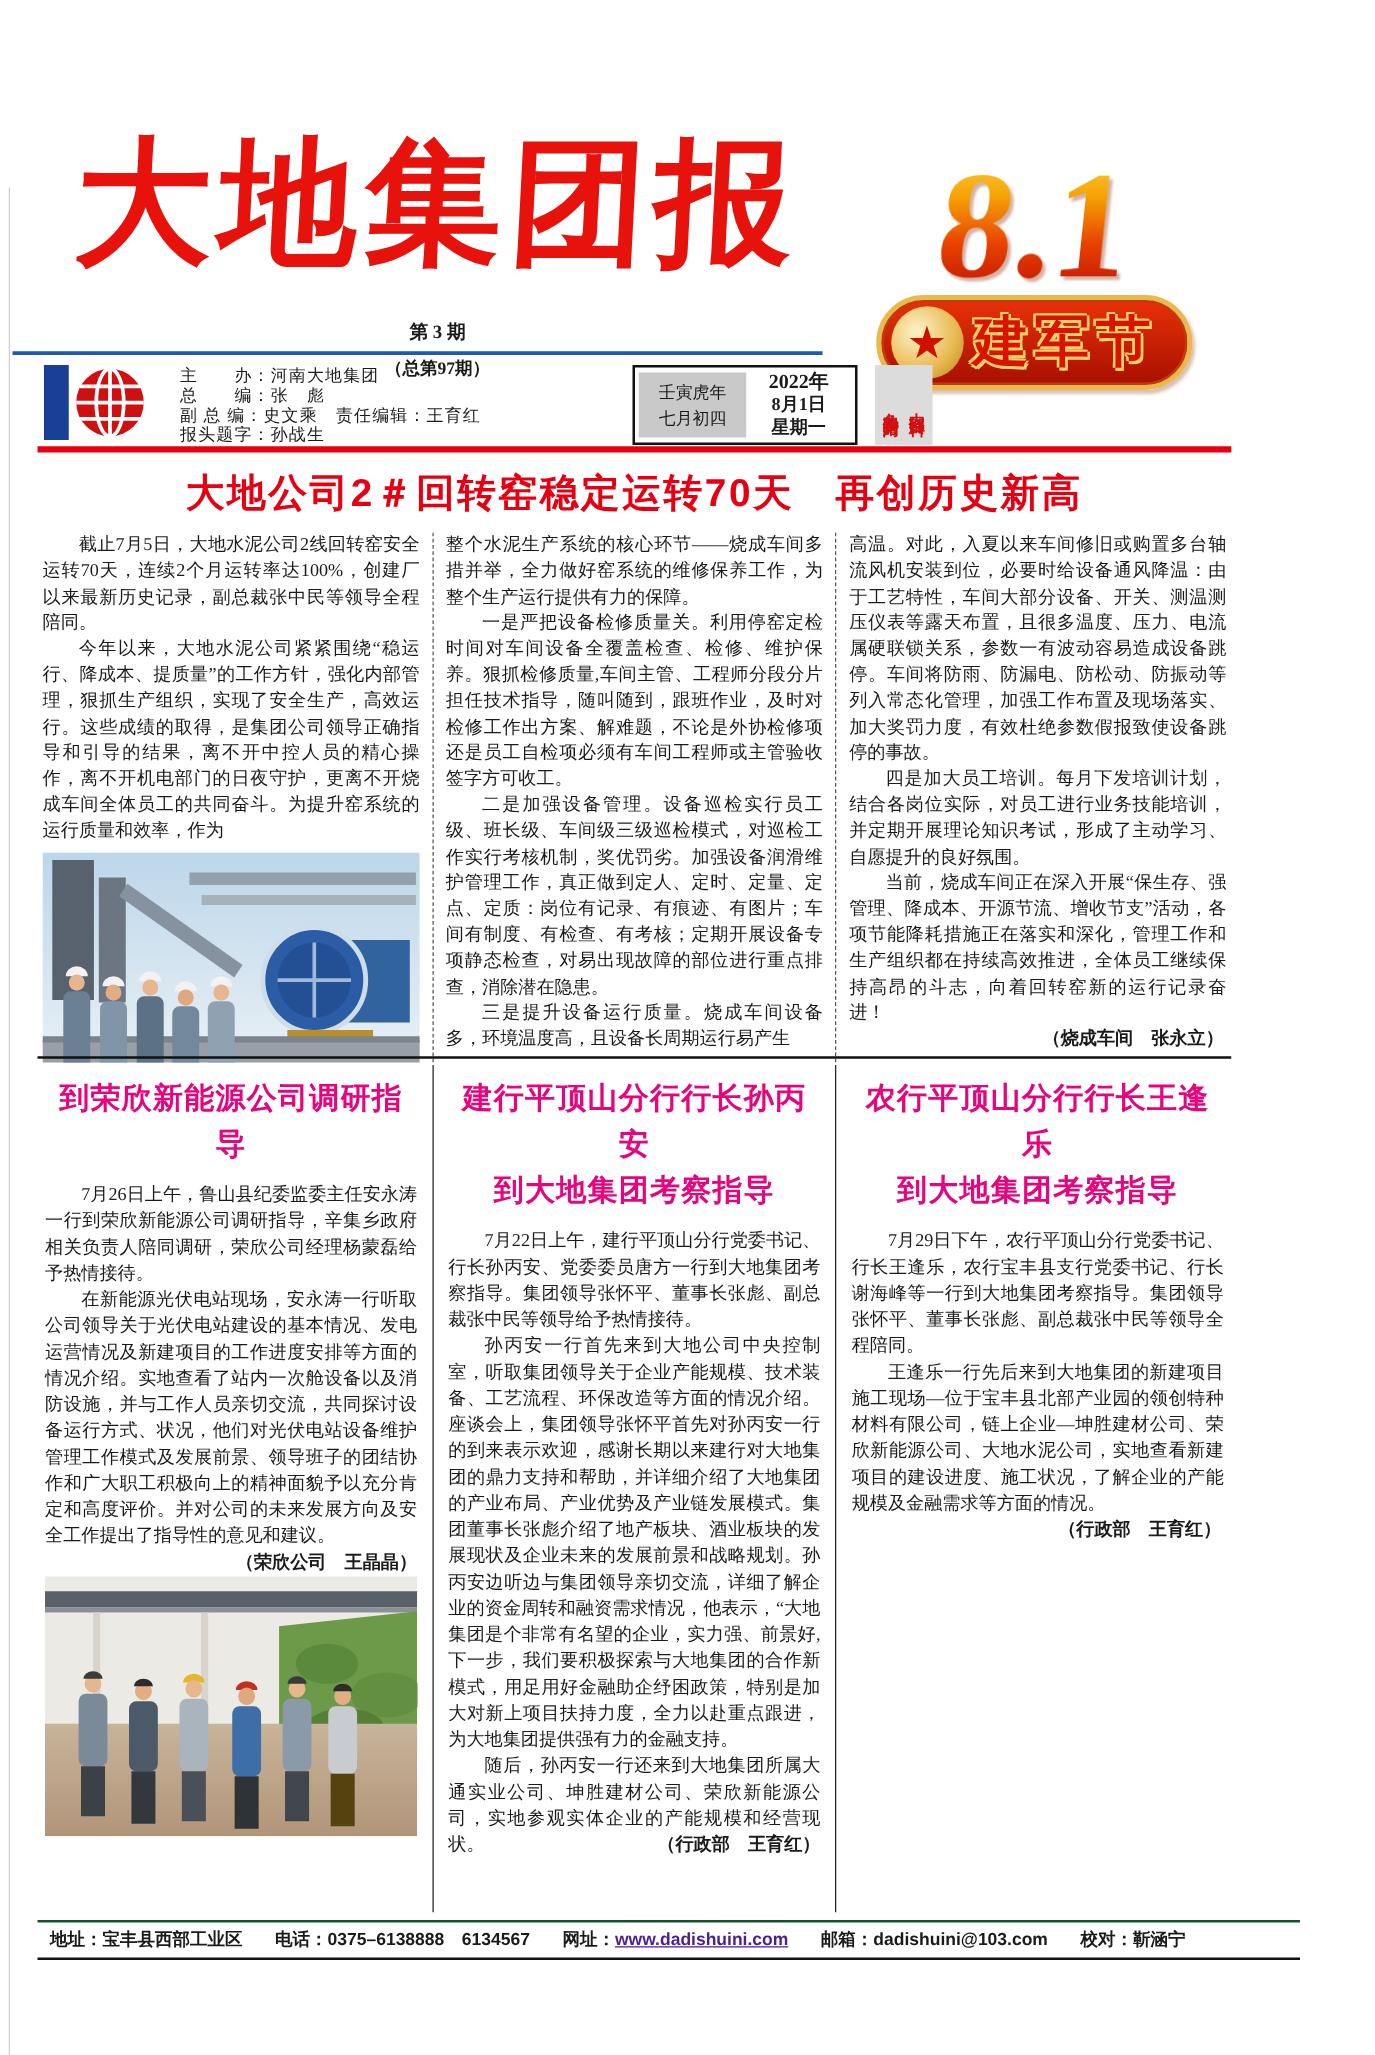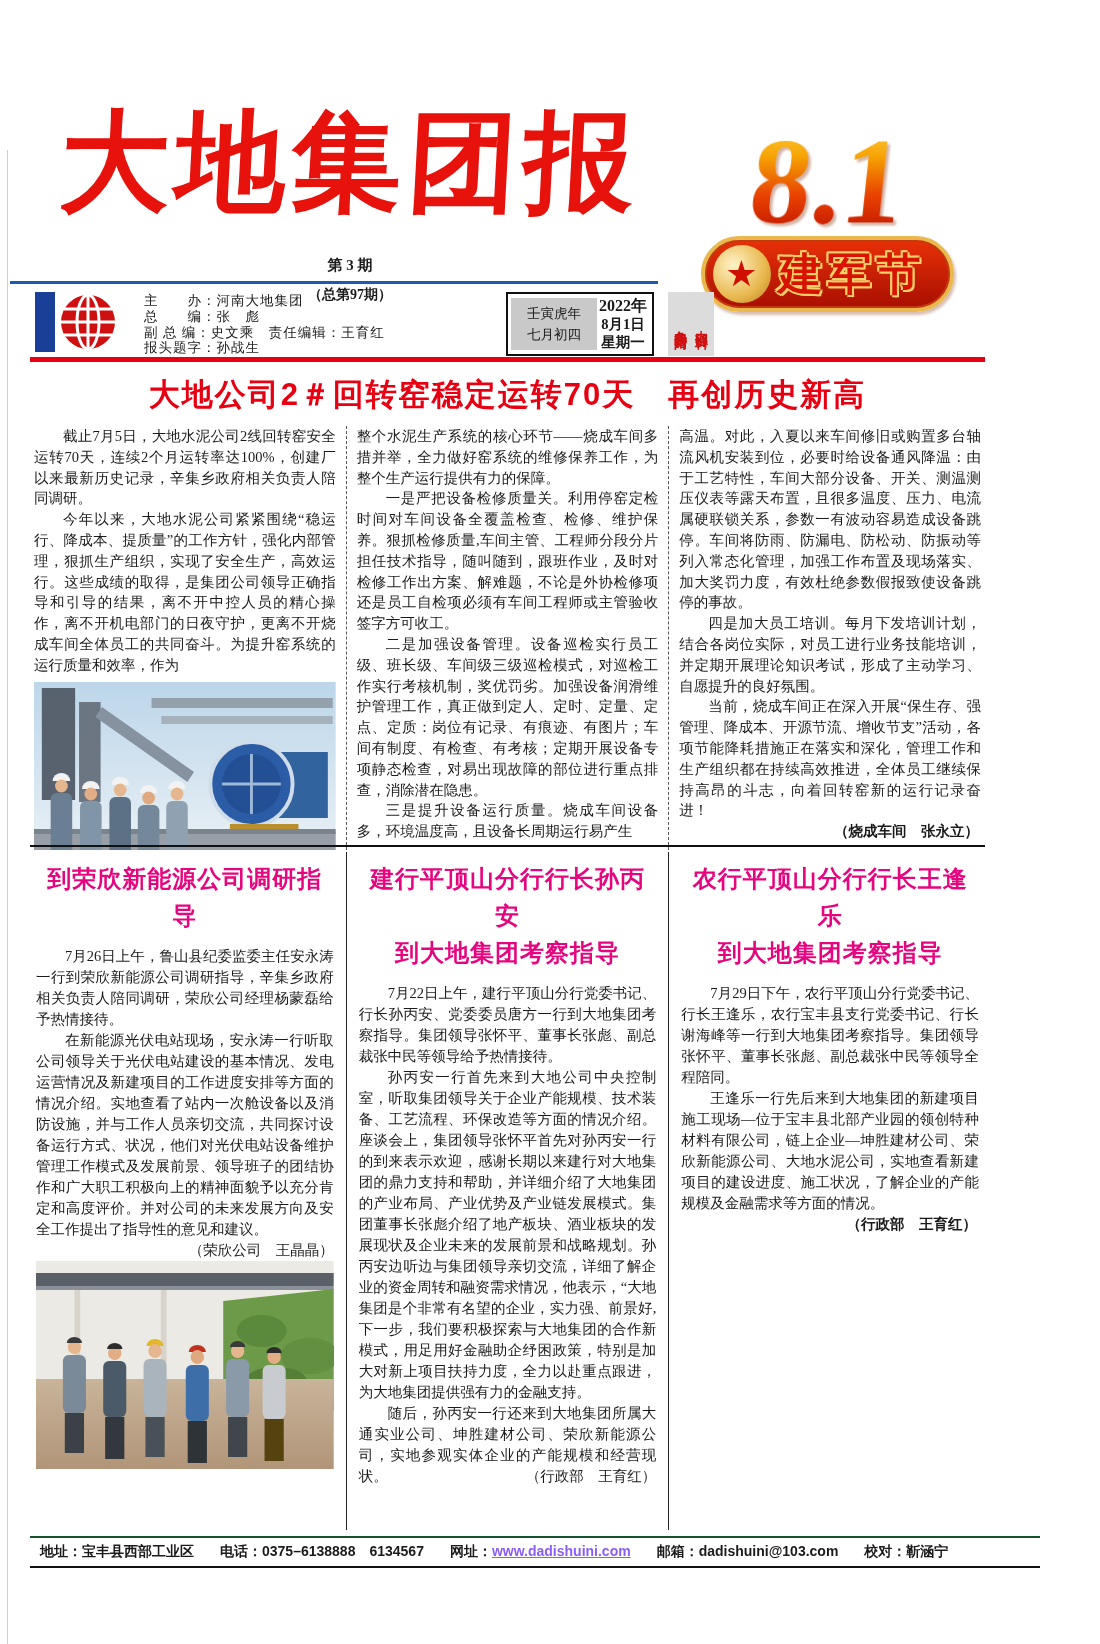--- a/index.html
+++ b/index.html
@@ -42,21 +42,21 @@
     font-size:44px; font-weight:900; color:#d81400; letter-spacing:5px; line-height:1;
     text-shadow:-2px 0 #f7d06a,2px 0 #f7d06a,0 -2px #f7d06a,0 2px #f7d06a,2px 2px #f7d06a,-2px -2px #f7d06a;
   }
   .issue-no   { position:absolute; left:270px; top:256px; width:160px; text-align:center; font-size:15px; font-weight:bold; }
   .issue-total{ position:absolute; left:270px; top:286px; width:160px; text-align:center; font-size:14px; font-weight:bold; }
   .blue-line  { position:absolute; left:10px; top:281px; width:648px; height:3px; background:#1f5ab2; }
 
   .info-row { position:absolute; left:35px; top:292px; width:950px; height:64px; display:flex; align-items:flex-start; }
   .globe { width:85px; height:60px; flex:0 0 auto; }
   .info-lines { margin-left:24px; width:352px; font-size:13.5px; line-height:15.8px; letter-spacing:1px; padding-top:1px; }
-  .date-box { margin-left:10px; width:148px; height:64px; border:2px solid #111; display:flex; align-items:center; padding:3px; }
+  .date-box { margin-left:10px; width:180px; height:64px; border:2px solid #111; display:flex; align-items:center; padding:3px; }
   .lunar { background:#c9c9c9; width:86px; height:52px; display:flex; flex-direction:column; justify-content:center; text-align:center; font-size:13.5px; line-height:21px; }
   .greg  { flex:1; text-align:center; font-weight:bold; font-size:14.5px; line-height:18px; }
   .greg .g-year { font-size:16px; }
   .notice {
     margin-left:14px; width:46px; height:64px; background:#dcdcdc; color:#d01010;
     writing-mode:vertical-rl; font-size:13px; font-weight:bold; line-height:21px;
     letter-spacing:2px; padding:3px 2px; text-align:center;
   }
   .notice span { display:block; }
   .red-rule { position:absolute; left:30px; top:357px; width:955px; height:2px;
@@ -69,21 +69,21 @@
     font-family:"Liberation Sans","DejaVu Sans",sans-serif; margin-top:6px; white-space:nowrap;
   }
   .cols { display:flex; height:424px; overflow:hidden; margin-top:10px; }
   .col { flex:1 1 0; padding:0 10px; font-size:14.5px; line-height:20.8px; text-align:justify; overflow:hidden; }
   .col:first-child { padding-left:4px; }
   .col:last-child  { padding-right:4px; }
   .sep-dashed { border-left:1px dashed #555; }
   .para { text-indent:2em; }
   .noindent { text-indent:0; }
   .attr-line { text-align:right; font-weight:bold; padding-right:2px; }
-  .attr-inline { float:right; font-weight:normal; }
+  .attr-inline { float:right; font-weight:bold; }
   .photo { width:100%; margin-top:6px; display:block; }
 
   .black-rule { position:absolute; left:30px; top:845px; width:955px; border-top:2px solid #111; }
 
   
   .bottom { position:absolute; left:30px; top:852px; width:955px; height:678px; display:flex; overflow:hidden; }
   .bcol { flex:1 1 0; padding:0 12px; font-size:14.5px; line-height:21px; text-align:justify; overflow:hidden; }
   .bcol:first-child { padding-left:6px; }
   .bcol:last-child  { padding-right:6px; }
   .sep-solid { border-left:1.5px solid #222; }
@@ -93,21 +93,21 @@
   }
 
   
   .footer {
     position:absolute; left:30px; top:1536px; width:1010px;
     border-top:2px solid #14532d; border-bottom:2px solid #111;
     padding:5px 10px; display:flex; gap:26px; align-items:center;
     font-size:14px; font-weight:bold; font-family:"Liberation Sans","DejaVu Sans",sans-serif;
     white-space:nowrap;
   }
-  .footer a { color:#8b5cf6; text-decoration:underline; font-weight:bold; }
+  .footer a { color:#4c1d95; text-decoration:underline; font-weight:bold; }
   .web-item { display:flex; }
 </style>
 </head>
 <body>
 
 <div class="page">
   <div class="edge-line"></div>
 
   <header>
     <h1 class="paper-title">大地集团报</h1>
@@ -161,21 +161,21 @@
         <span>免费赠阅</span>
       </div>
     </div>
     <div class="red-rule"></div>
   </header>
 
   <section class="main-article">
     <h2 class="main-headline">大地公司2＃回转窑稳定运转70天　再创历史新高</h2>
     <div class="cols">
       <div class="col">
-        <p class="para">截止7月5日，大地水泥公司2线回转窑安全运转70天，连续2个月运转率达100%，创建厂以来最新历史记录，辛集乡政府相关负责人陪同调研。</p>
+        <p class="para">截止7月5日，大地水泥公司2线回转窑安全运转70天，连续2个月运转率达100%，创建厂以来最新历史记录，副总裁张中民等领导全程陪同。</p>
         <p class="para">今年以来，大地水泥公司紧紧围绕“稳运行、降成本、提质量”的工作方针，强化内部管理，狠抓生产组织，实现了安全生产，高效运行。这些成绩的取得，是集团公司领导正确指导和引导的结果，离不开中控人员的精心操作，离不开机电部门的日夜守护，更离不开烧成车间全体员工的共同奋斗。为提升窑系统的运行质量和效率，作为</p>
         <svg class="photo" viewBox="0 0 308 186" height="186" preserveAspectRatio="none">
           <defs>
             <linearGradient id="sky1" x1="0" y1="0" x2="0" y2="1">
               <stop offset="0" stop-color="#bcd6ea"></stop>
                 <stop offset="1" stop-color="#eef3f6"></stop>
             </linearGradient>
           </defs>
           <rect width="308" height="186" fill="url(#sky1)"></rect>
           <rect x="8" y="6" width="34" height="112" fill="#57626e"></rect>

